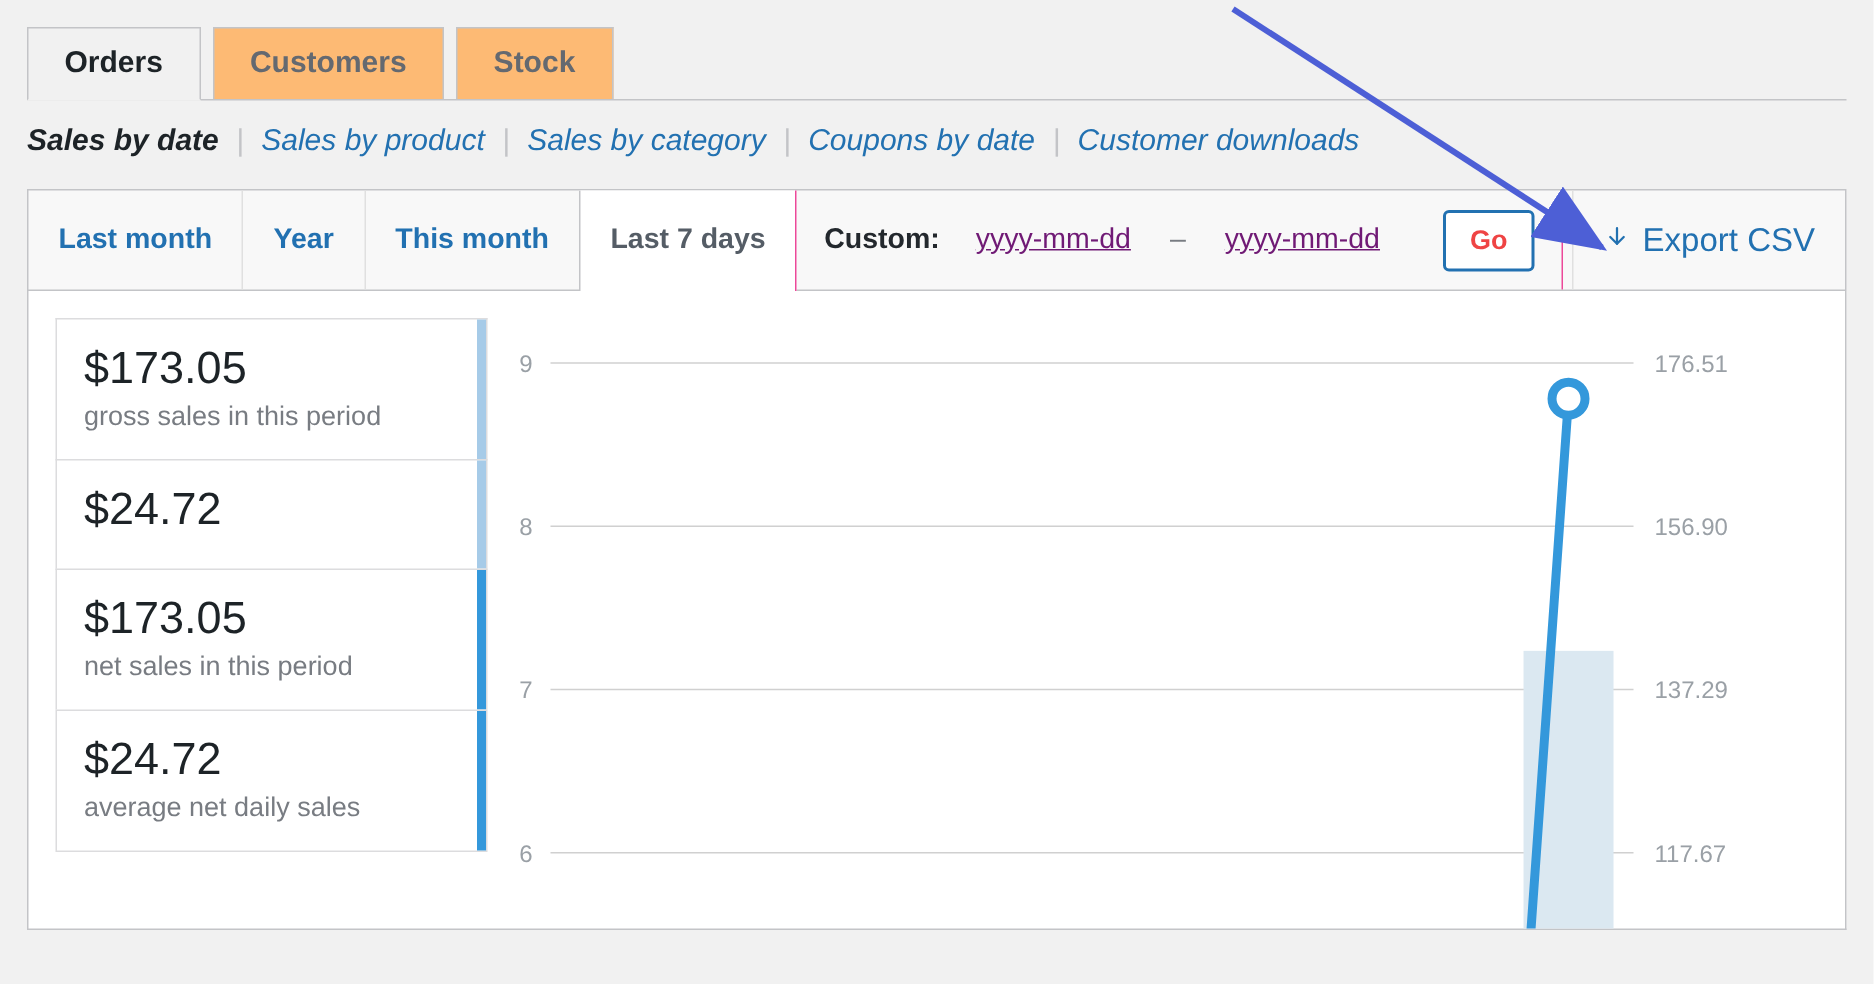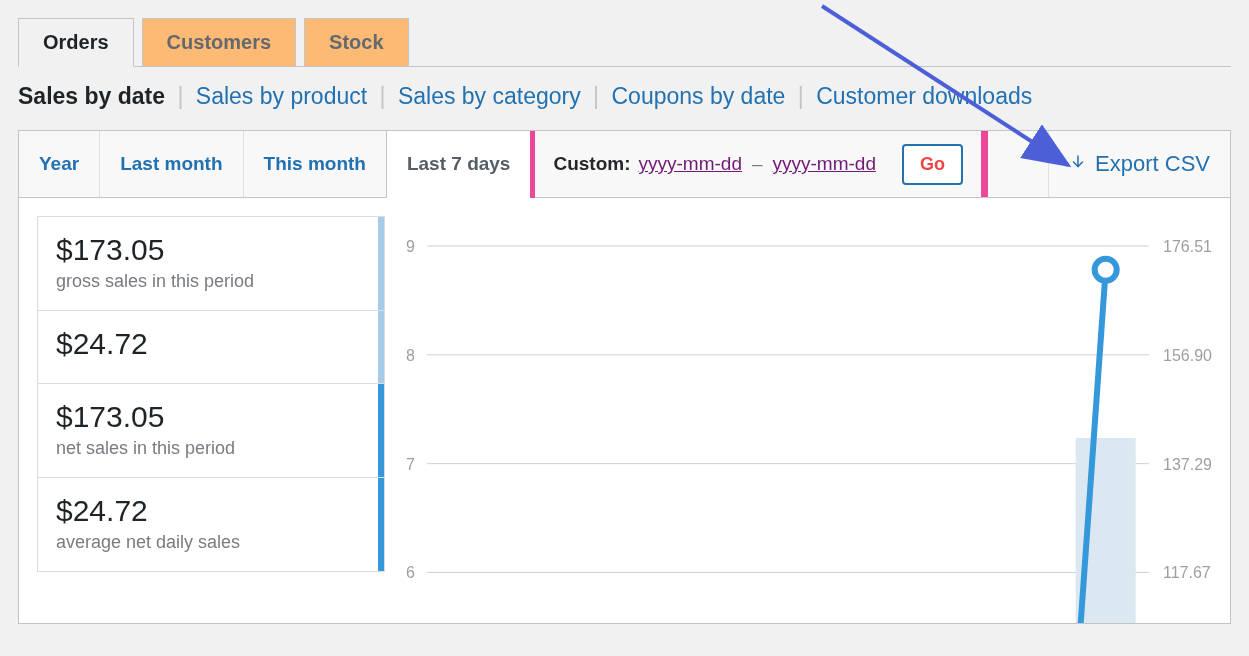--- a/index.html
+++ b/index.html
@@ -33,22 +33,23 @@
     margin-bottom: -1px;
     z-index: 2;
     position: relative;
   }
   .tab-underline {
     border-top: 1px solid #c3c4c7;
     margin: 0 18px 0 18px;
   }
   .subnav {
     padding: 16px 0 20px 18px;
-    font-size: 23px;
+    font-size: 20px;
     color: #1d2327;
+    font-style: italic;
   }
   .subnav .current { font-weight: 700; color: #1d2327; }
   .subnav .sep { color: #c3c4c7; padding: 0 6px; }
   .subnav a { color: #2271b1; text-decoration: none; cursor: pointer; }
   .range-bar {
     display: flex;
     align-items: stretch;
     background: #f8f8f8;
     border: 1px solid #c3c4c7;
     margin: 0 18px;
@@ -58,34 +59,34 @@
     font-size: 19px;
     color: #2271b1;
     border-right: 1px solid #e0e0e0;
     cursor: pointer;
     font-weight: 600;
     white-space: nowrap;
   }
   .range-item.active {
     background: #ffffff;
     color: #555d66;
-    border-right: 5px solid #ec4899;
+    border-right: 1px solid #ec4899;
     border-left: 1px solid #c3c4c7;
     margin-left: -1px;
     padding-bottom: 23px;
     margin-bottom: -1px;
   }
   .custom-area {
     display: flex;
     align-items: center;
     padding: 0 18px;
     font-size: 19px;
     color: #23282d;
-    gap: 8px;
-    border-right: 7px solid #ec4899;
+    gap: 24px;
+    border-right: 1px solid #ec4899;
     flex: 0 0 auto;
   }
   .custom-label { font-weight: 600; }
   .date-placeholder { color: #701a75; text-decoration: underline; }
   .date-sep { color: #787c82; padding: 0 2px; }
   .go-btn {
     border: 2px solid #2271b1;
     background: #fff;
     color: #ef4444;
     font-size: 18px;
@@ -111,21 +112,21 @@
     display: flex;
     margin: 0 18px;
     background: #fff;
     border: 1px solid #c3c4c7;
     border-top: none;
     padding: 18px 12px 0 18px;
     height: 426px;
     overflow: hidden;
   }
   .summary {
-    width: 348px;
+    width: 288px;
     flex-shrink: 0;
   }
   .summary-card {
     border: 1px solid #dcdcde;
     border-bottom: none;
     padding: 16px 18px 18px 18px;
     position: relative;
   }
   .summary-card:last-child { border-bottom: 1px solid #dcdcde; }
   .summary-value {
@@ -176,22 +177,22 @@
   <a>Sales by product</a>
   <span class="sep">|</span>
   <a>Sales by category</a>
   <span class="sep">|</span>
   <a>Coupons by date</a>
   <span class="sep">|</span>
   <a>Customer downloads</a>
 </div>
 
 <div class="range-bar">
+  <div class="range-item">Last month</div>
   <div class="range-item">Year</div>
-  <div class="range-item">Last month</div>
   <div class="range-item">This month</div>
   <div class="range-item active">Last 7 days</div>
   <div class="custom-area">
     <span class="custom-label">Custom:</span>
     <span class="date-placeholder">yyyy-mm-dd</span>
     <span class="date-sep">–</span>
     <span class="date-placeholder">yyyy-mm-dd</span>
     <button class="go-btn">Go</button>
   </div>
   <div class="spacer"></div>

